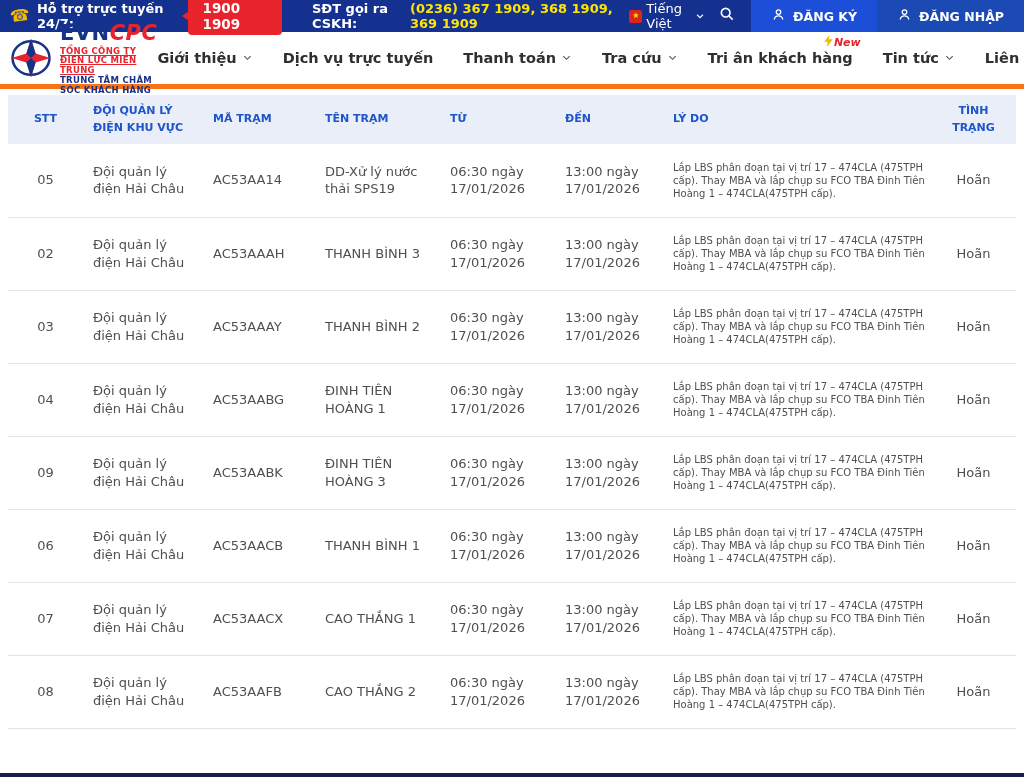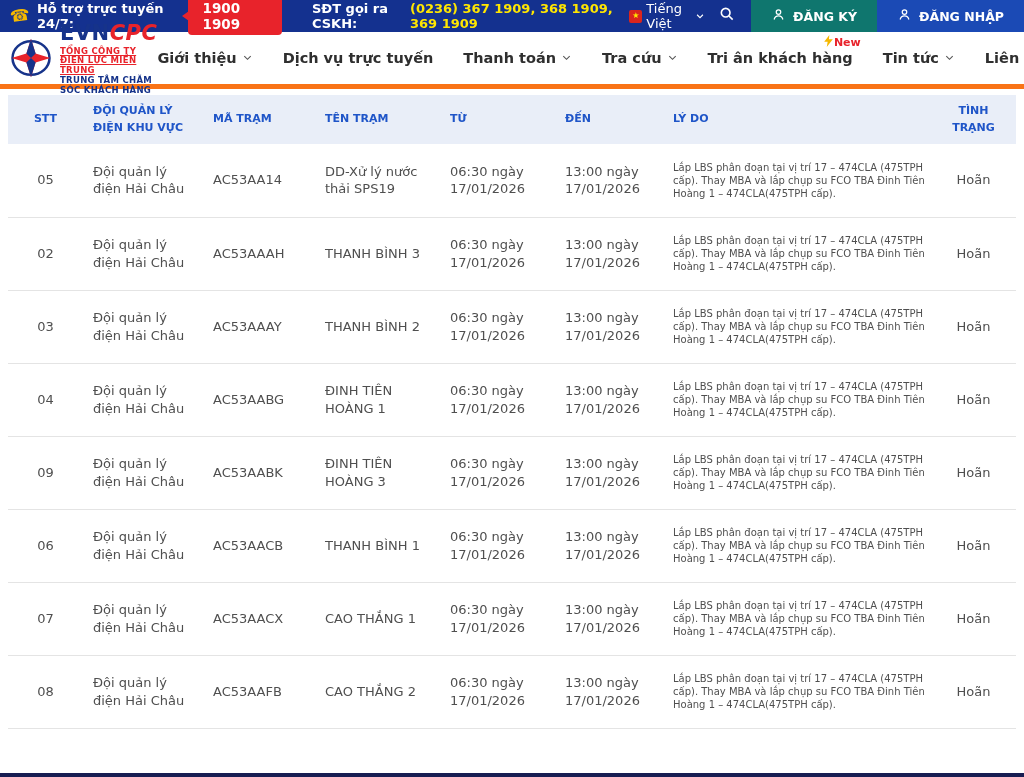--- a/index.html
+++ b/index.html
@@ -20,39 +20,39 @@
   .cskh { display:flex; align-items:center; gap:5px; font-size:13px; font-weight:bold;padding-left:30px; }
   .cskh-numbers { color:#ffe600; }
   .lang { display:flex; align-items:center; gap:4px; margin-left:16px; font-size:13px; }
   .flag { width:19px; height:13px; background:#da251d; border-radius:2px; display:flex; align-items:center; justify-content:center; }
   .flag::after { content:"★"; color:#ffe600; font-size:8px; line-height:1; }
   .chev { width:10px; height:10px; display:inline-block; }
   .chev svg { display:block; }
   .search-btn { display:flex; align-items:center; padding:0 16px 0 14px; cursor:pointer; }
   .auth-btn { display:flex; align-items:center; gap:7px; padding:0 20px; font-size:12.5px; font-weight:bold;
     color:#fff; cursor:pointer; white-space:nowrap; }
-  .register-btn { background:#0f766e; }
+  .register-btn { background:#1d4ed8; }
   .login-btn { background:#1b4ab5; }
 
   
   .main-header { display:flex; align-items:center; height:57px; background:#fff; border-bottom:5px solid #f97316; padding:0 10px; }
   .logo { display:flex; align-items:center; gap:8px; }
   .logo-star svg { display:block; }
   .logo-text { display:flex; flex-direction:column; line-height:1.15; }
   .brand { font-size:21px; font-weight:800; letter-spacing:0.5px; }
   .brand-evn { color:#16338a; }
   .brand-cpc { color:#e8232b; font-style:italic; }
   .sub1 { font-size:8.5px; font-weight:bold; color:#e8232b; letter-spacing:0.3px; margin-top:2px;text-decoration:underline; }
   .sub2 { font-size:8.5px; font-weight:bold; color:#16338a; letter-spacing:0.3px; }
 
   nav { display:flex; align-items:center; gap:30px; margin-left:auto; padding-right:8px; }
   .nav-item { position:relative; display:flex; align-items:center; gap:5px; font-size:14.5px; font-weight:700;
     color:#2f2f2f; text-decoration:none; cursor:pointer; white-space:nowrap; }
   .nav-chev { color:#666; }
-  .new-badge { position:absolute; top:-15px; right:-8px; color:#e8232b; font-weight:bold;
+  .new-badge { position:absolute; top:-15px; right:-8px; color:#e8232b; font-style:italic; font-weight:bold;
     font-size:11px; display:flex; align-items:center; }
   .bolt { margin-right:1px; }
 
   
   .table-wrap { margin:6px 8px 0 8px; }
   table { width:1008px; border-collapse:collapse; table-layout:fixed; }
   thead th { background:#e9eef8; color:#1f55c8; font-size:11px; font-weight:bold; text-align:left;
     padding:8px 10px; height:45px; vertical-align:middle; line-height:1.5; }
   th.c-stt, td.c-stt, th.c-status, td.c-status { text-align:center; }
   tbody td { font-size:13px; color:#4f4f4f; padding:8px 10px; height:73px; vertical-align:middle;

